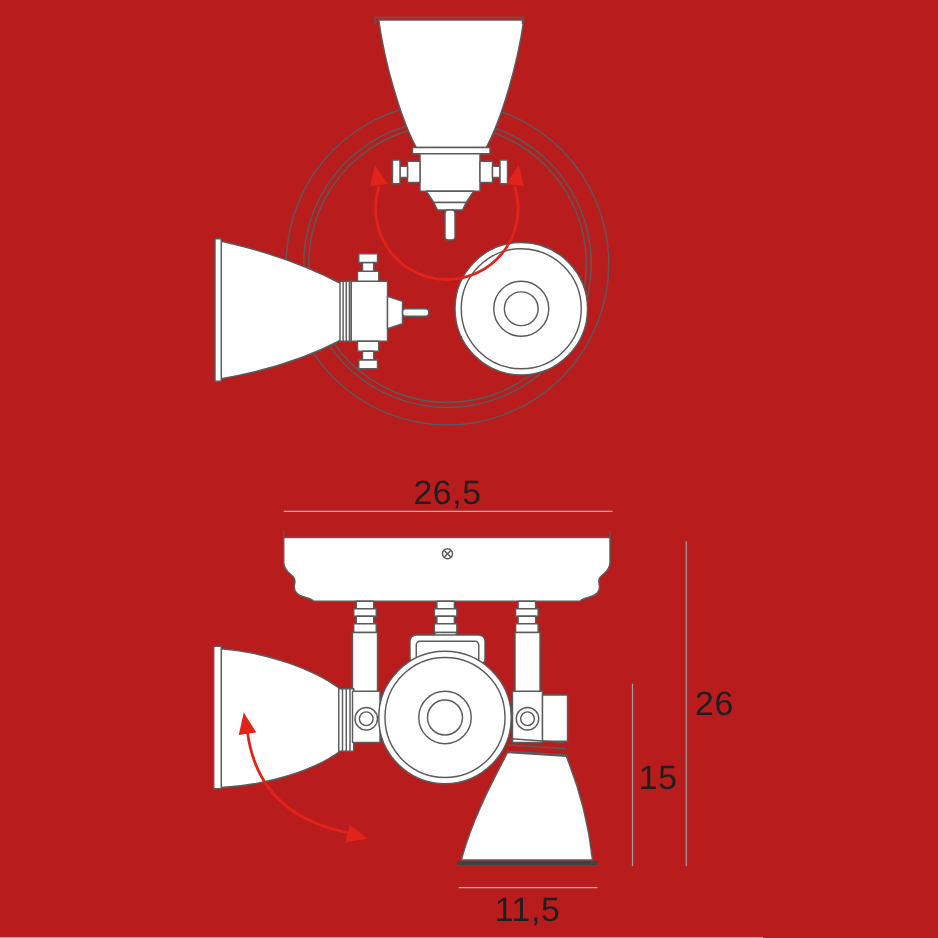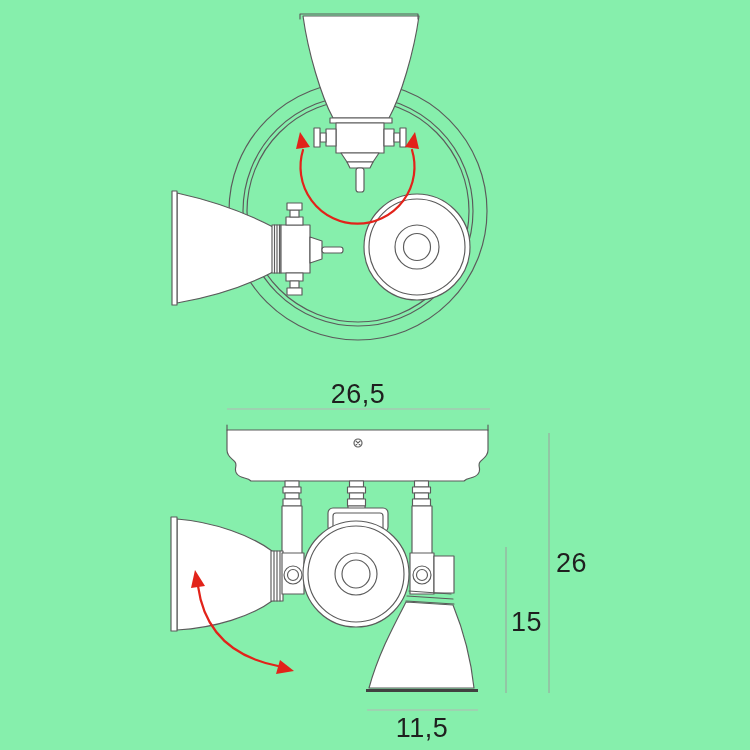--- a/index.html
+++ b/index.html
@@ -8,21 +8,21 @@
     background: #ffffff;
     width: 750px;
     height: 750px;
     overflow: hidden;
     font-family: "Liberation Sans", sans-serif;
   }
   .stage {
     position: relative;
     width: 750px;
     height: 750px;
-    background: #86efac;
+    background: #b91c1c;
   }
   svg { display: block; }
   .outline {
     fill: none;
     stroke: #5b5b5b;
     stroke-width: 1.15;
     stroke-linecap: round;
     stroke-linejoin: round;
   }
   .filled {

